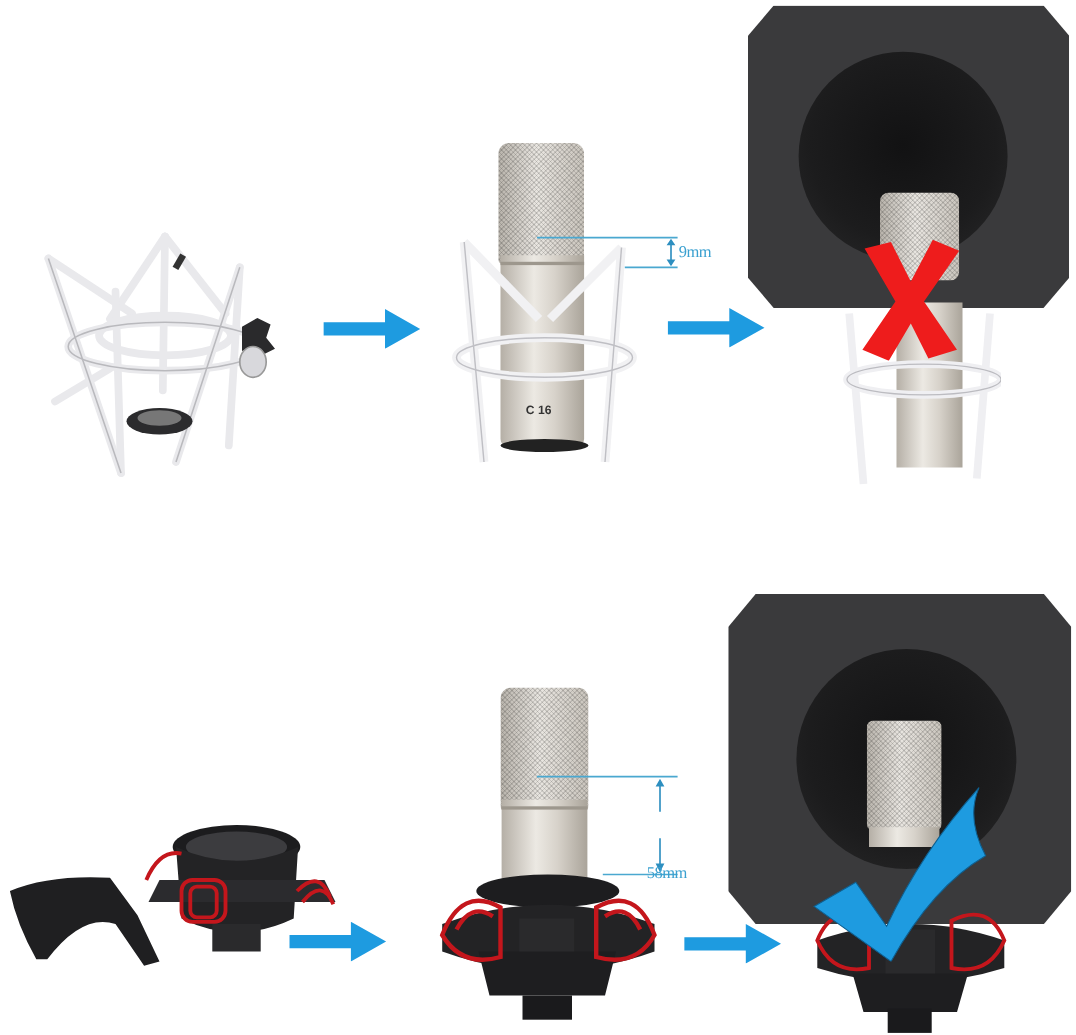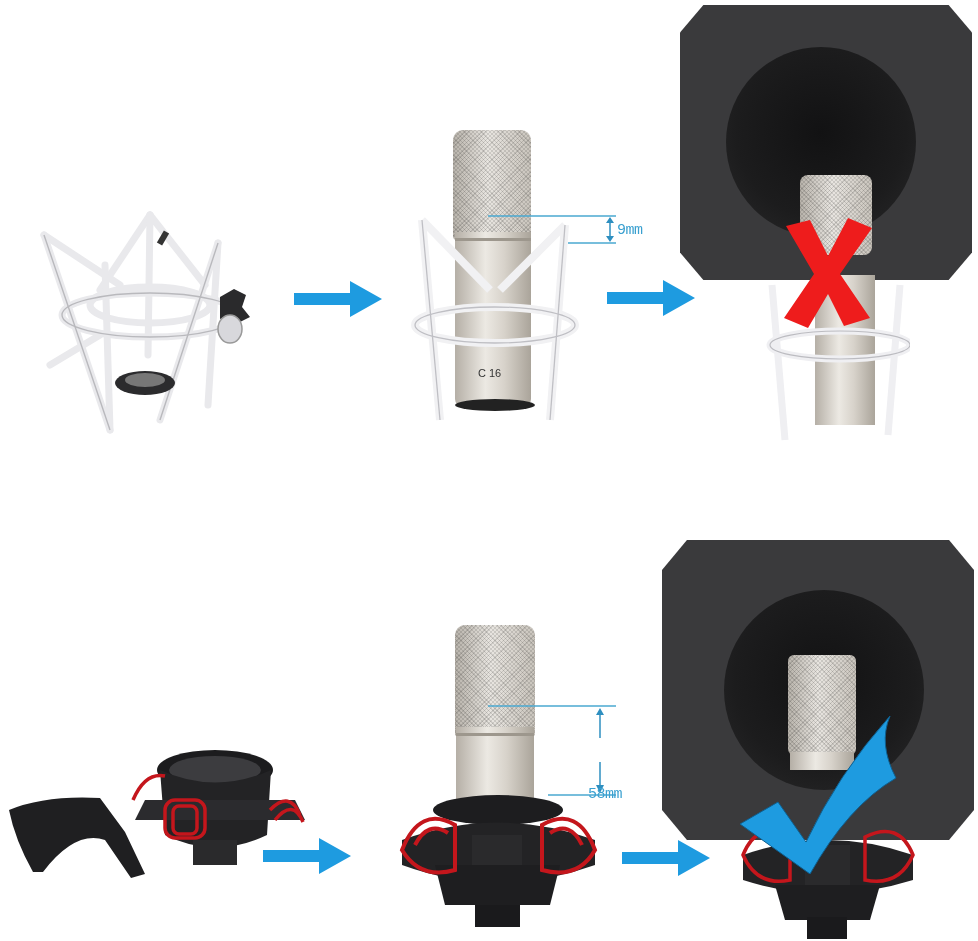--- a/index.html
+++ b/index.html
@@ -1,19 +1,19 @@
 <!DOCTYPE html>
 <html><head>
 <meta charset="utf-8">
 <style>
   html, body { margin:0; padding:0; background:#ffffff; }
   body { width:978px; height:941px; position:relative; overflow:hidden; font-family:"Liberation Sans", sans-serif; }
   .abs { position:absolute; }
   .arrow { position:absolute; }
-  .label { position:absolute; color:#3aa0d0; font-size:15px; letter-spacing:-0.5px; font-family:Liberation Mono, monospace;text-align:right; }
+  .label { position:absolute; color:#3aa0d0; font-size:15px; letter-spacing:-0.5px; font-family:Liberation Serif, serif;text-align:right; }
   .foam { position:absolute; background:#3a3a3c; clip-path:polygon(8% 0,92% 0,100% 10%,100% 90%,92% 100%,8% 100%,0 90%,0 10%); }
   .foam-hole { position:absolute; border-radius:50%; background:radial-gradient(circle at 50% 45%, #121213 0%, #1c1c1d 60%, #2a2a2b 100%); }
   .grille { position:absolute; border-radius:10px 10px 4px 4px;
     background: repeating-linear-gradient(45deg, rgba(0,0,0,0.12) 0 1px, transparent 1px 3px),
                 repeating-linear-gradient(-45deg, rgba(0,0,0,0.12) 0 1px, transparent 1px 3px),
                 linear-gradient(90deg,#b8b3ab,#e8e5e0 45%,#c9c4bc); }
   .body-cyl { position:absolute; background:linear-gradient(90deg,#b5afa6,#ece9e3 40%,#d7d2ca 65%,#aaa49a); }
 </style>
 </head>
 <body>
@@ -45,21 +45,21 @@
 </svg>
 
 <svg class="arrow" style="left:294px;top:281px" width="90" height="36" viewBox="0 0 90 36">
   <path d="M0 12 H56 V0 L88 18 L56 36 V24 H0 Z" fill="#1e9be0"></path>
 </svg>
 
 <div class="abs" style="left:400px;top:120px;width:200px;height:320px;">
   <div class="grille" style="left:53px;top:10px;width:78px;height:110px;"></div>
   <div class="body-cyl" style="left:55px;top:112px;width:76px;height:175px;border-radius:0 0 8px 8px;"></div>
   <div class="abs" style="left:55px;top:118px;width:76px;height:3px;background:#9d978d;"></div>
-  <div class="abs" style="left:78px;top:214px;font-size:11px;font-weight:normal;color:#333;margin-top:33px;">C 16</div>
+  <div class="abs" style="left:78px;top:214px;font-size:11px;font-weight:bold;color:#333;margin-top:33px;">C 16</div>
   <svg class="abs" style="left:0;top:0" width="200" height="320" viewBox="0 0 200 320">
     <g stroke="#f1f1f3" stroke-width="8" fill="none">
       <ellipse cx="95" cy="205" rx="80" ry="18"></ellipse>
       <line x1="22" y1="100" x2="40" y2="300"></line>
       <line x1="165" y1="105" x2="150" y2="300"></line>
       <line x1="22" y1="100" x2="90" y2="170"></line>
       <line x1="165" y1="105" x2="100" y2="170"></line>
     </g>
     <g stroke="#bfbfc4" stroke-width="1.3" fill="none">
       <ellipse cx="95" cy="205" rx="80" ry="18"></ellipse>

